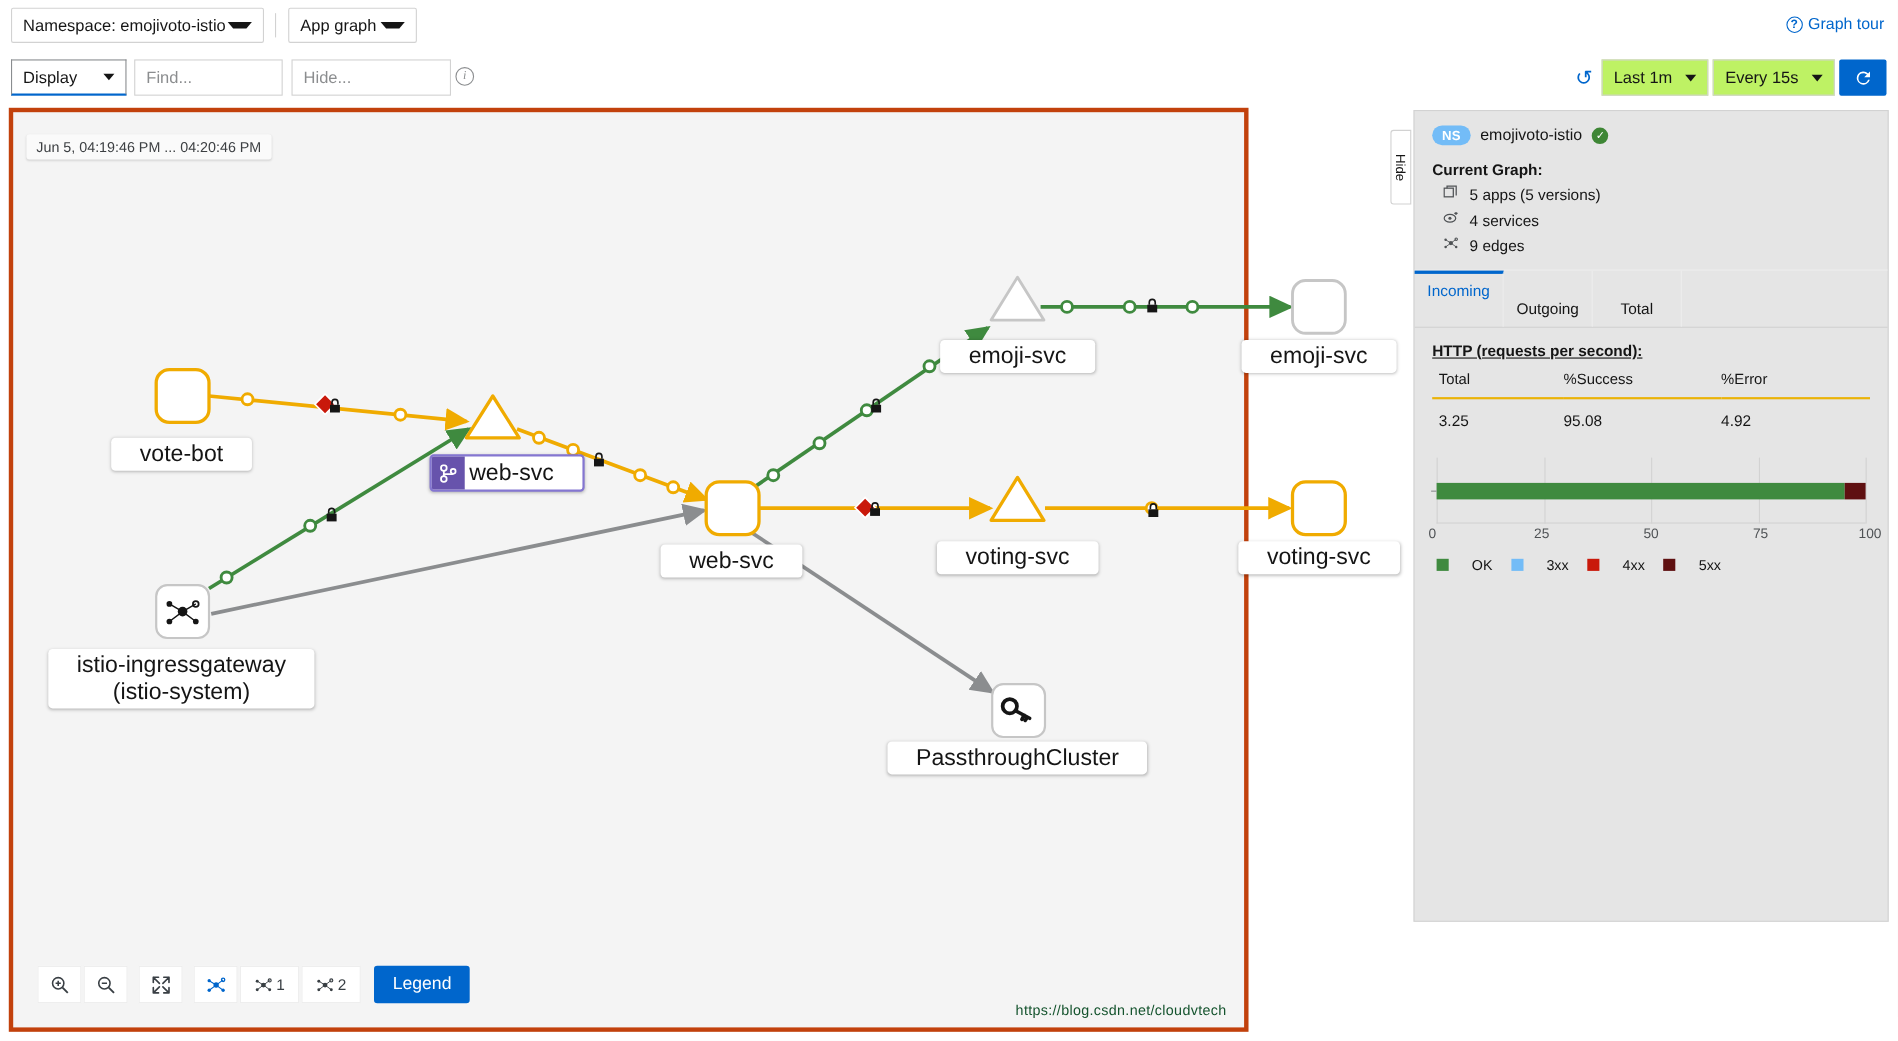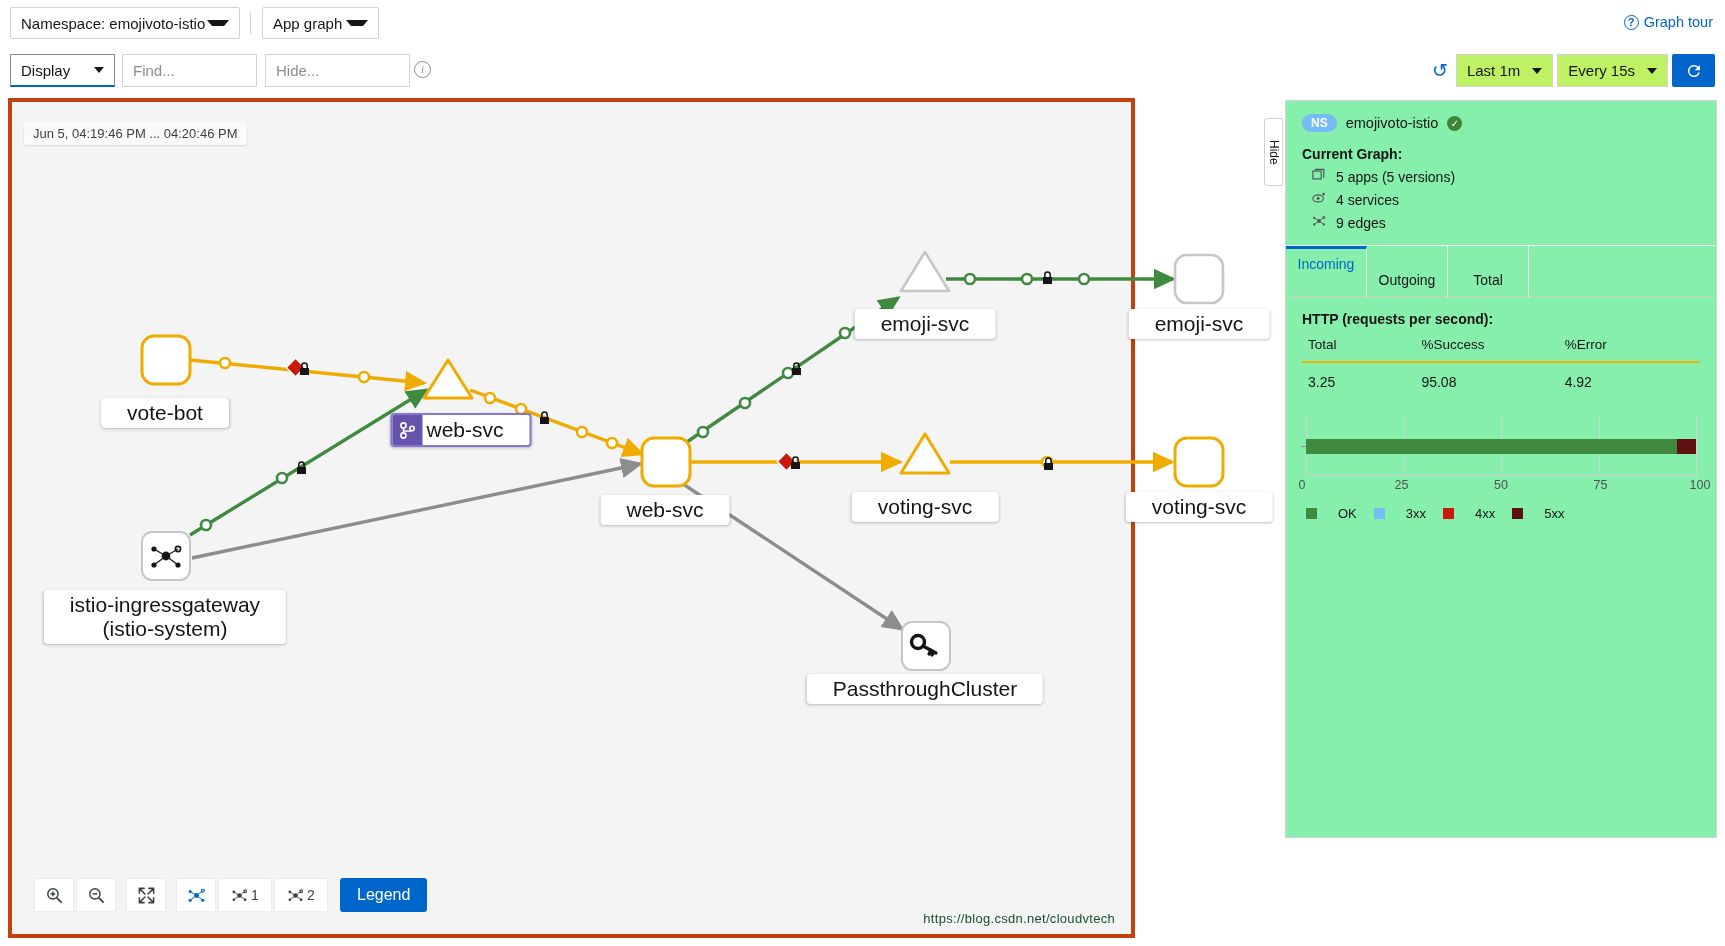--- a/index.html
+++ b/index.html
@@ -137,21 +137,21 @@
     border: 1px solid #d2d2d2; border-radius: 3px 0 0 3px;
     display: flex; flex-direction: column; align-items: center;
     justify-content: center; cursor: pointer;
   }
   .hide-tab .txt {
     writing-mode: vertical-rl; font-size: 12px; color: #151515;
   }
   .side-panel {
     position: absolute; left: 1285px; top: 100px;
     width: 432px; height: 738px;
-    background: #86efac; border: 1px solid #d2d2d2;
+    background: #e5e5e5; border: 1px solid #d2d2d2;
   }
   .sp-header { padding: 13px 16px 14px 16px; border-bottom: 1px solid #ededed; }
   .ns-row { display: flex; align-items: center; gap: 9px; }
   .ns-badge {
     background: #73bcf7; color: #fff; border-radius: 20px;
     font-size: 12px; font-weight: bold; padding: 2px 9px;
   }
   .ns-name { font-size: 14.5px; color: #151515; }
   .ok-check {
     width: 15px; height: 15px; border-radius: 50%; background: #3e8635;
@@ -166,21 +166,21 @@
 
   .tabs { display: flex; border-bottom: 1px solid #d2d2d2; }
   .tab {
     flex: 0 0 auto; width: 81px; text-align: center;
     padding: 26px 0 9px 0; font-size: 14px; color: #151515; cursor: pointer;
     border-right: 1px solid #ededed;
   }
   .tab.active { color: #0066cc; border-top: 3px solid #0066cc; padding-top: 7px; }
 
   .sp-body { padding: 13px 16px 0 16px; }
-  .http-title { font-size: 14px; font-weight: bold; color: #151515; }
+  .http-title { font-size: 14px; font-weight: bold; color: #151515; text-decoration: underline; }
   .stat-table { width: 100%; border-collapse: collapse; margin-top: 10px; }
   .stat-table th {
     text-align: left; font-size: 13.5px; font-weight: normal;
     color: #151515; padding: 0 0 9px 0;
   }
   .stat-table td {
     font-size: 14px; color: #151515;
     padding: 11px 0 0 0; border-top: 2px solid #eab308;
   }
   .stat-table th:nth-child(1), .stat-table td:nth-child(1) { width: 30%; padding-left: 6px; }

